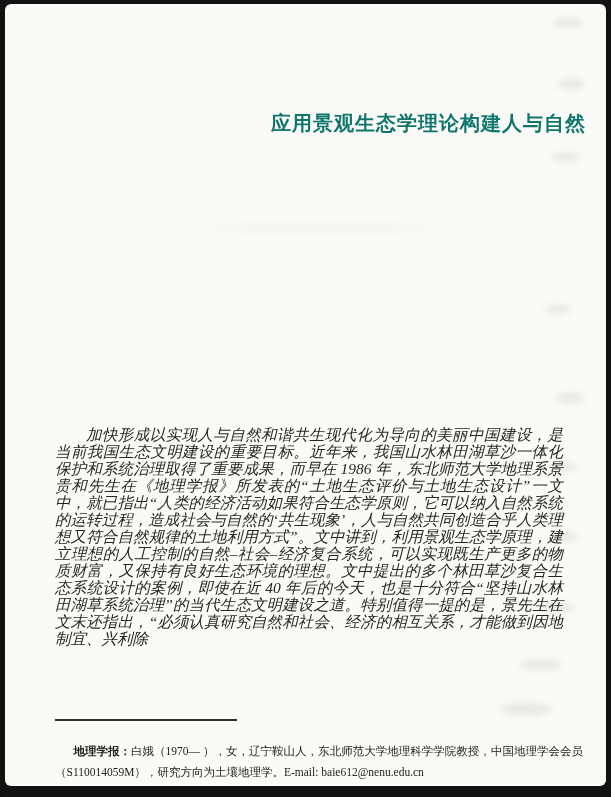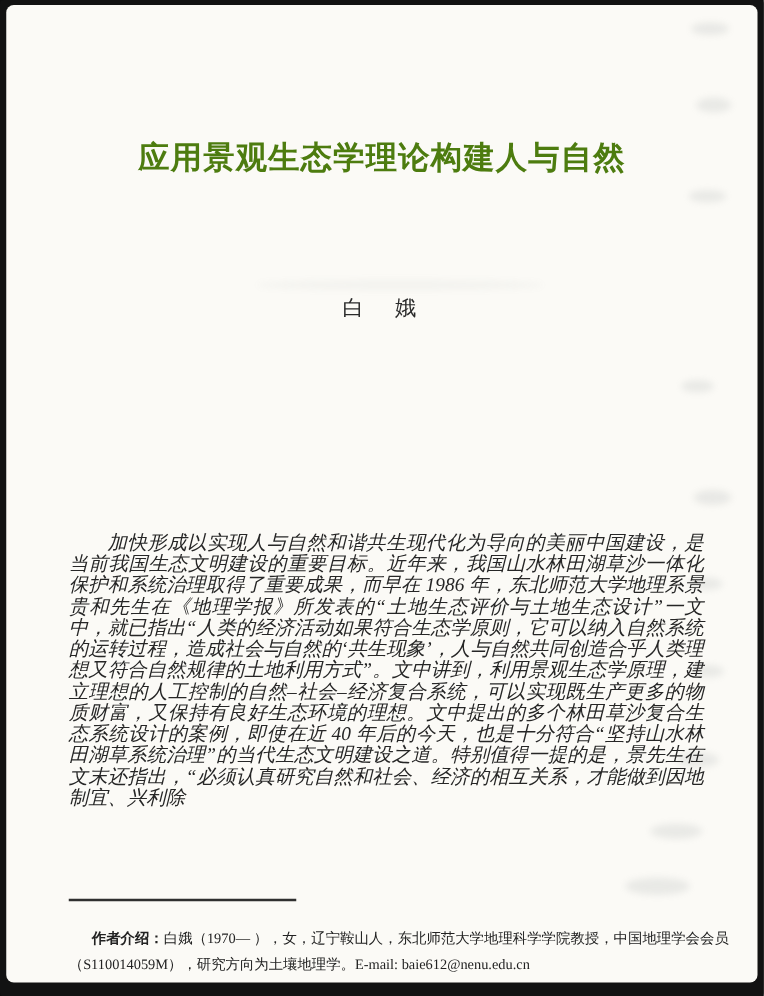--- a/index.html
+++ b/index.html
@@ -18,26 +18,26 @@
   #page{
     position:absolute;
     left:5px;top:4px;right:5px;bottom:11px;
     background:#fbfaf6;
     border-radius:6px;
     overflow:hidden;
   }
   .title{
     position:absolute;
     top:82px;left:20px;right:20px;
-    text-align:center;
+    text-align:right;
     font-weight:bold;
-    font-size:25px;
+    font-size:20px;
     line-height:48px;
     letter-spacing:1px;
-    color:#4d7c0f;
+    color:#0f766e;
   }
   .author{
     position:absolute;
     top:231px;left:0;right:0;
     text-align:center;
     font-size:17px;
     letter-spacing:4px;
     color:#2a2a2a;
   }
   .para{
@@ -110,23 +110,22 @@
     <div class="bleed" style="left:545px;top:458px;width:28px;height:10px;"></div>
     <div class="bleed" style="left:548px;top:528px;width:26px;height:10px;"></div>
     <div class="bleed" style="left:536px;top:598px;width:34px;height:12px;"></div>
     <div class="bleed" style="left:515px;top:655px;width:42px;height:12px;"></div>
     <div class="bleed" style="left:495px;top:698px;width:52px;height:14px;"></div>
 
     <h1 class="title">
       <span style="display:block">应用景观生态学理论构建人与自然</span>
     </h1>
 
-    <div class="author">白　娥</div>
 
 
     <p class="para bodytext">加快形成以实现人与自然和谐共生现代化为导向的美丽中国建设，是当前我国生态文明建设的重要目标。近年来，我国山水林田湖草沙一体化保护和系统治理取得了重要成果，而早在 1986 年，东北师范大学地理系景贵和先生在《地理学报》所发表的“土地生态评价与土地生态设计”一文中，就已指出“人类的经济活动如果符合生态学原则，它可以纳入自然系统的运转过程，造成社会与自然的‘共生现象’，人与自然共同创造合乎人类理想又符合自然规律的土地利用方式”。文中讲到，利用景观生态学原理，建立理想的人工控制的自然–社会–经济复合系统，可以实现既生产更多的物质财富，又保持有良好生态环境的理想。文中提出的多个林田草沙复合生态系统设计的案例，即使在近 40 年后的今天，也是十分符合“坚持山水林田湖草系统治理”的当代生态文明建设之道。特别值得一提的是，景先生在文末还指出，“必须认真研究自然和社会、经济的相互关系，才能做到因地制宜、兴利除</p>
 
     <div class="footnote-rule"></div>
 
-    <p class="footnote"><b>作者介绍：</b><span>白娥（1970— ），女，辽宁鞍山人，东北师范大学地理科学学院教授，中国地理学会会员（S110014059M），研究方向为土壤地理学。E-mail: baie612@nenu.edu.cn</span></p>
+    <p class="footnote"><b>地理学报：</b><span>白娥（1970— ），女，辽宁鞍山人，东北师范大学地理科学学院教授，中国地理学会会员（S110014059M），研究方向为土壤地理学。E-mail: baie612@nenu.edu.cn</span></p>
 
   </div>
 </div>
 
 </body></html>

